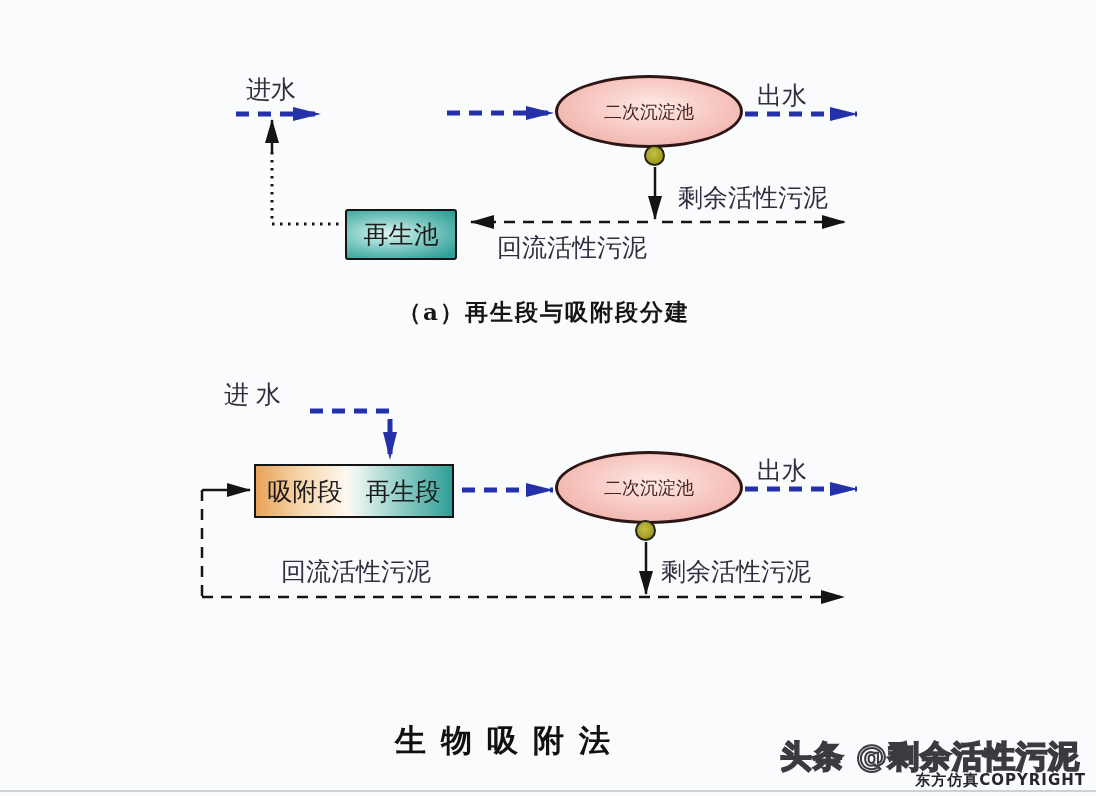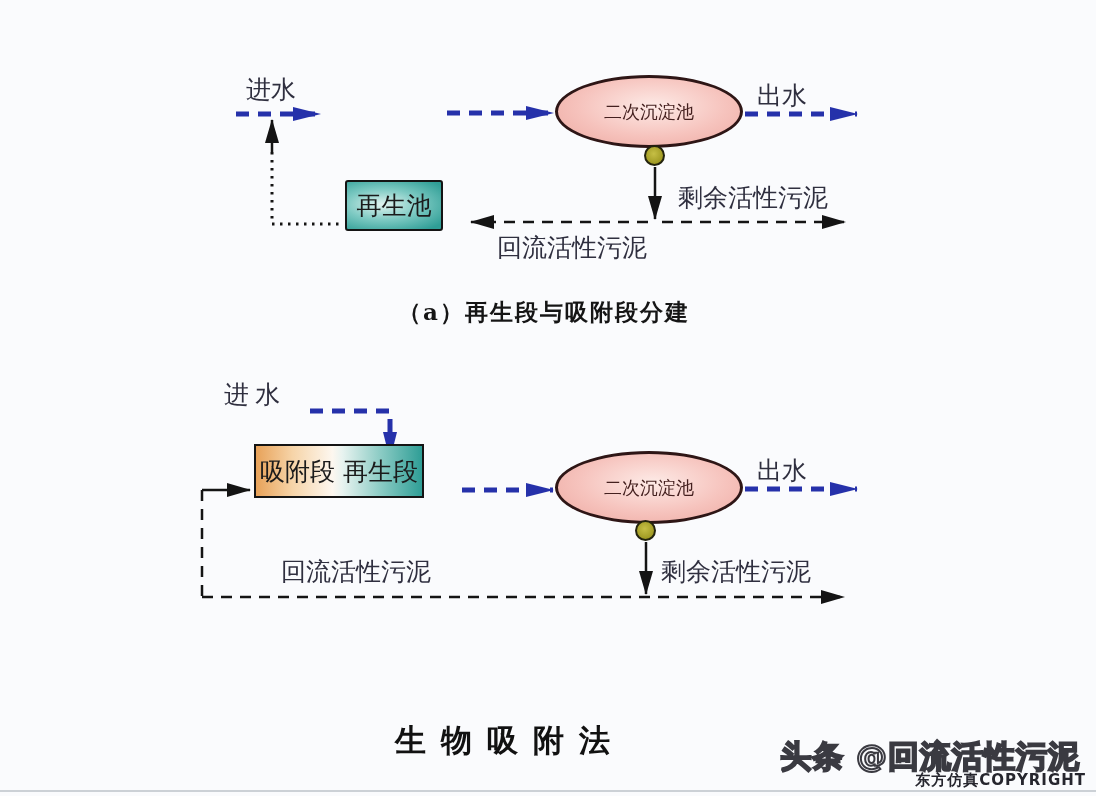--- a/index.html
+++ b/index.html
@@ -4,21 +4,21 @@
 <style>
   html,body{margin:0;padding:0;background:#e9ebee;}
   #stage{
     position:relative;width:1096px;height:796px;overflow:hidden;
     background:#fafbfd;
     font-family:"DejaVu Sans","Liberation Sans",sans-serif;
   }
   svg.layer{position:absolute;left:0;top:0;width:1096px;height:796px;}
   .lbl{
     position:absolute;color:#2f2f3f;font-size:25px;line-height:1.1;
-    font-family:Liberation Serif, serif;white-space:nowrap;
+    font-family:Liberation Sans, sans-serif;white-space:nowrap;
   }
   .node{
     position:absolute;display:flex;align-items:center;justify-content:center;
     border:2.5px solid #141414;border-radius:3px;box-sizing:border-box;
     font-size:25px;color:#1b1b1b;white-space:nowrap;
     font-family:"DejaVu Serif","Liberation Serif",serif;
   }
   .node.orange{background:radial-gradient(ellipse at 50% 45%, #fcf0dc 0%, #f3cf9d 58%, #eaaf6a 100%);}
   .node.teal{background:radial-gradient(ellipse at 38% 48%, #e2f4f0 0%, #7cc9c2 45%, #2f9e96 90%);}
   .combined{
@@ -107,44 +107,44 @@
     <span>二次沉淀池</span>
   </div>
 
   <div class="lbl" style="left:757px;top:82px;">出水</div>
 
   <div class="sludge-port" style="left:644px;top:145px;"></div>
 
   <div class="lbl" style="left:678px;top:184px;">剩余活性污泥</div>
   <div class="lbl" style="left:497px;top:234px;">回流活性污泥</div>
 
-  <div class="node teal" style="left:345px;top:180px;width:98px;height:51px;">
+  <div class="node teal" style="left:345px;top:209px;width:112px;height:51px;">
     <span>再生池</span>
   </div>
 
   <div class="caption" style="left:344px;top:297px;">（a）再生段与吸附段分建</div>
 
   <div class="lbl" style="left:224px;top:381px;">进 水</div>
 
-  <div class="combined" style="left:254px;top:444px;width:170px;height:54px;justify-content:space-between;">
+  <div class="combined" style="left:254px;top:464px;width:200px;height:54px;justify-content:space-between;">
     <div class="half">吸附段</div>
     <div class="half">再生段</div>
   </div>
 
   <div class="ellipse" style="left:555px;top:451px;width:188px;height:73px;">
     <span>二次沉淀池</span>
   </div>
 
   <div class="lbl" style="left:757px;top:457px;">出水</div>
 
   <div class="sludge-port" style="left:635px;top:520px;"></div>
 
   <div class="lbl" style="left:281px;top:558px;">回流活性污泥</div>
   <div class="lbl" style="left:661px;top:558px;">剩余活性污泥</div>
 
 
   <div class="main-title" style="top:720px;">生物吸附法</div>
 
-  <div class="wm-head">头条 @回流活性污泥</div>
+  <div class="wm-head">头条 @剩余活性污泥</div>
   <div class="wm-copy">东方仿真COPYRIGHT</div>
 
   <div class="bottom-rule"></div>
 </div>
 
 </body></html>

